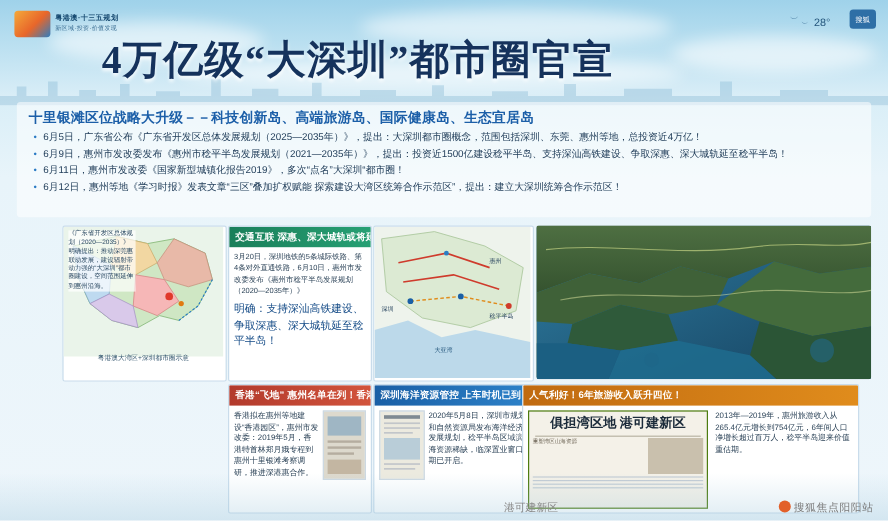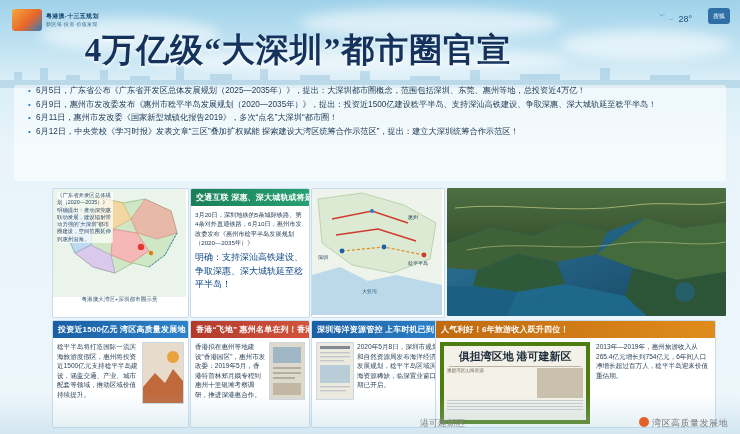--- a/index.html
+++ b/index.html
@@ -234,21 +234,21 @@
   #card-land { left: 311px; top: 320px; width: 132px; height: 106px; }
   #card-pop { left: 435px; top: 320px; width: 279px; height: 106px; }
   .news-thumb {
     flex: none;
     background: #dfe7ec;
     border: 1px solid #cdd9e2;
   }
   .newspaper {
     position: absolute;
     background: #f4f1e8;
-    border: 4px solid #4d7c0f;
+    border: 1px solid #4d7c0f;
   }
   .np-head {
     font-family: "Liberation Serif", serif;
     font-weight: bold;
     color: #1b2b3a;
     text-align: center;
   }
   .np-line {
     height: 1px;
     background: #b9b3a3;
@@ -346,36 +346,37 @@
   <div class="header-side">
     <span class="temp">28°</span>
     <span class="chip-btn">搜狐</span>
   </div>
   <div class="bird b1">︶</div>
   <div class="bird b2">︶</div>
 
   <div class="main-title">4万亿级“大深圳”都市圈官宣</div>
 
   <div class="bullet-panel">
+    <div class="bullet-head">十里银滩区位战略大升级－－科技创新岛、高端旅游岛、国际健康岛、生态宜居岛</div>
     <div class="bullet-list">
       <div class="bullet-row">
         <span class="bullet-dot">•</span>
         <span class="bullet-text">6月5日，广东省公布《广东省开发区总体发展规划（2025—2035年）》，提出：大深圳都市圈概念，范围包括深圳、东莞、惠州等地，总投资近4万亿！</span>
       </div>
       <div class="bullet-row">
         <span class="bullet-dot">•</span>
-        <span class="bullet-text">6月9日，惠州市发改委发布《惠州市稔平半岛发展规划（2020—2035年）》，提出：投资近1500亿建设稔平半岛、支持深汕高铁建设、争取深惠、深大城轨延至稔平半岛！</span>
+        <span class="bullet-text">6月9日，惠州市发改委发布《惠州市稔平半岛发展规划（2021—2035年）》，提出：投资近1500亿建设稔平半岛、支持深汕高铁建设、争取深惠、深大城轨延至稔平半岛！</span>
       </div>
       <div class="bullet-row">
         <span class="bullet-dot">•</span>
         <span class="bullet-text">6月11日，惠州市发改委《国家新型城镇化报告2019》，多次“点名”大深圳“都市圈！</span>
       </div>
       <div class="bullet-row">
         <span class="bullet-dot">•</span>
-        <span class="bullet-text">6月12日，中央党校《学习时报》发表文章“三区”叠加扩权赋能 探索建设大湾区统筹合作示范区”，提出：建立大深圳统筹合作示范区！</span>
+        <span class="bullet-text">6月12日，惠州等地《学习时报》发表文章“三区”叠加扩权赋能 探索建设大湾区统筹合作示范区”，提出：建立大深圳统筹合作示范区！</span>
       </div>
     </div>
   </div>
 
   <div class="card" id="card-map1">
     <div class="card-body" style="padding:0;height:116px;">
       <div class="gd-map">
         <svg viewBox="0 0 133 108" width="133" height="108">
           <rect x="0" y="0" width="133" height="108" fill="#eaf4ea"></rect>
           <path d="M8 16 L44 8 L70 14 L92 10 L118 22 L124 44 L112 66 L96 78 L80 74 L62 84 L40 78 L22 64 L12 42 Z" fill="#cfe7c4" stroke="#8fbe83" stroke-width="0.8"></path>
@@ -445,35 +446,20 @@
         <path d="M118 96 L178 108 L200 128 L60 128 L70 104 Z" fill="#1f6c8e" opacity="0.85"></path>
         <path d="M0 98 L26 98 L70 104 L60 128 L0 128 Z" fill="#1b5f82"></path>
         <path d="M8 20 C60 14, 120 26, 180 18 C220 12, 250 20, 279 14" fill="none" stroke="#d8e48f" stroke-width="1" opacity="0.6"></path>
         <path d="M20 62 C70 52, 120 64, 170 56 C210 50, 250 60, 279 54" fill="none" stroke="#e2e7a2" stroke-width="0.9" opacity="0.5"></path>
         <circle cx="238" cy="104" r="10" fill="#21688a" opacity="0.6"></circle>
         <circle cx="96" cy="112" r="6" fill="#1e6689" opacity="0.6"></circle>
       </svg>
     </div>
   </div>
 
-  <div class="card" id="card-invest">
-    <div class="card-title">投资近1500亿元  湾区高质量发展地</div>
-    <div class="card-body">
-      <div style="display:flex;gap:4px;">
-        <div style="flex:1;">稔平半岛将打造国际一流滨海旅游度假区，惠州将投资近1500亿元支持稔平半岛建设，涵盖交通、产业、城市配套等领域，推动区域价值持续提升。</div>
-        <div class="news-thumb" style="width:40px;height:60px;">
-          <svg viewBox="0 0 40 60" width="40" height="60">
-            <rect width="40" height="60" fill="#e7dccb"></rect>
-            <path d="M0 44 L12 30 L22 40 L30 26 L40 38 L40 60 L0 60 Z" fill="#c06a3c"></path>
-            <circle cx="30" cy="14" r="6" fill="#e8a33c"></circle>
-          </svg>
-        </div>
-      </div>
-    </div>
-  </div>
 
   <div class="card" id="card-hz">
     <div class="card-title red">香港“飞地” 惠州名单在列！香港特首专程到十里银滩</div>
     <div class="card-body">
       <div style="display:flex;gap:3px;">
         <div style="flex:1;">香港拟在惠州等地建设“香港园区”，惠州市发改委：2019年5月，香港特首林郑月娥专程到惠州十里银滩考察调研，推进深港惠合作。</div>
         <div class="news-thumb" style="width:34px;height:56px;">
           <svg viewBox="0 0 34 56" width="34" height="56">
             <rect width="34" height="56" fill="#ddd9cd"></rect>
             <rect x="3" y="4" width="28" height="16" fill="#9fb6c4"></rect>
@@ -527,16 +513,16 @@
           </div>
         </div>
         <div style="flex:1;">2013年—2019年，惠州旅游收入从265.4亿元增长到754亿元，6年间人口净增长超过百万人，稔平半岛迎来价值重估期。</div>
       </div>
     </div>
   </div>
 
   <div class="hz-mountains"></div>
   <div class="shadow-text">港可建新区</div>
   <div class="watermark">
-    <span class="wm-dot"></span><span>湾区高质量发展地</span>
+    <span class="wm-dot"></span><span>搜狐焦点阳阳站</span>
   </div>
 
 </div>
 
 </body></html>

